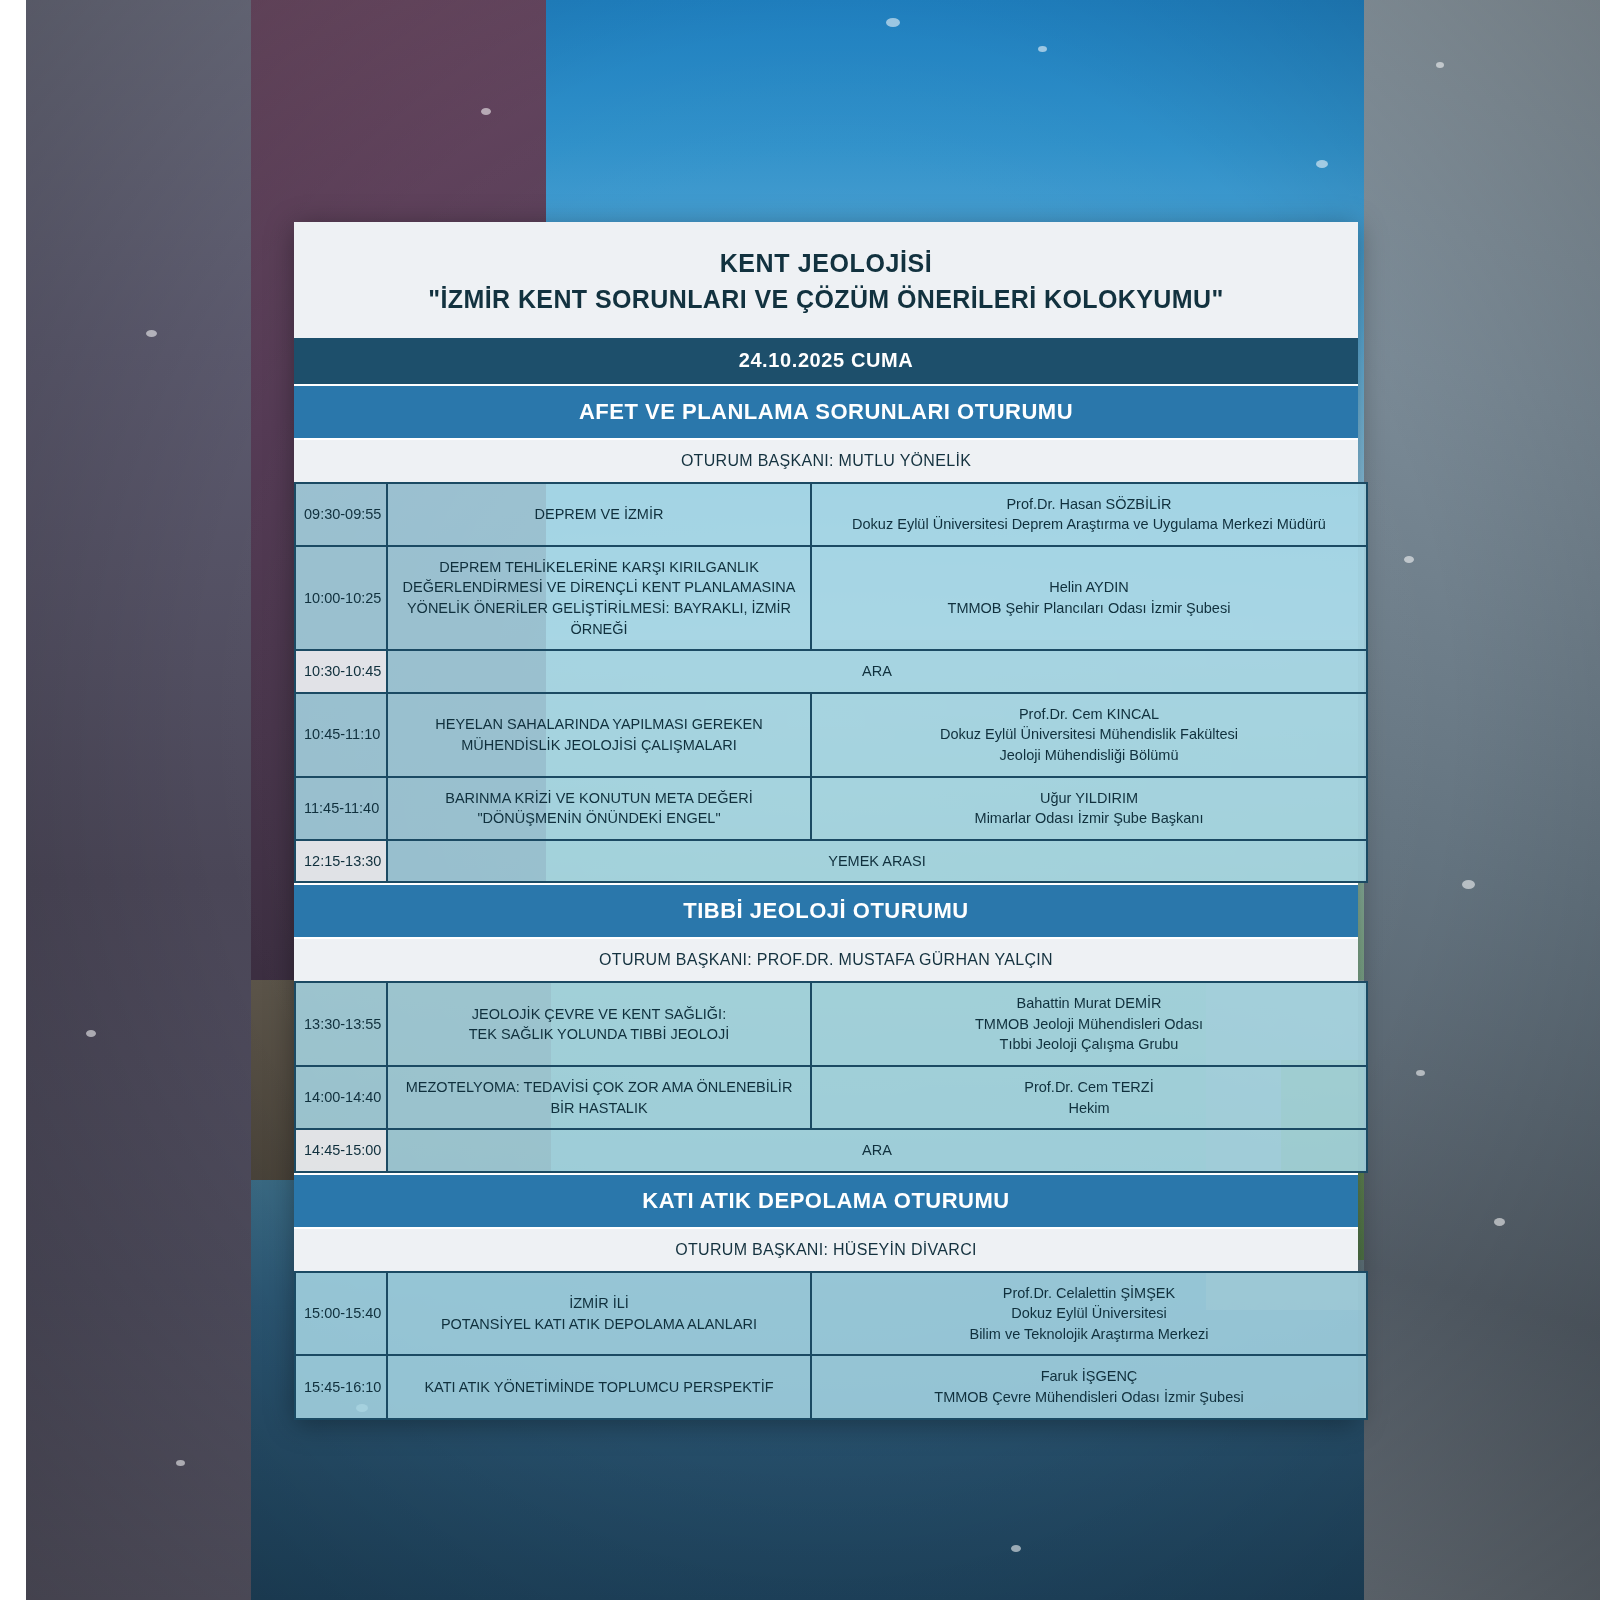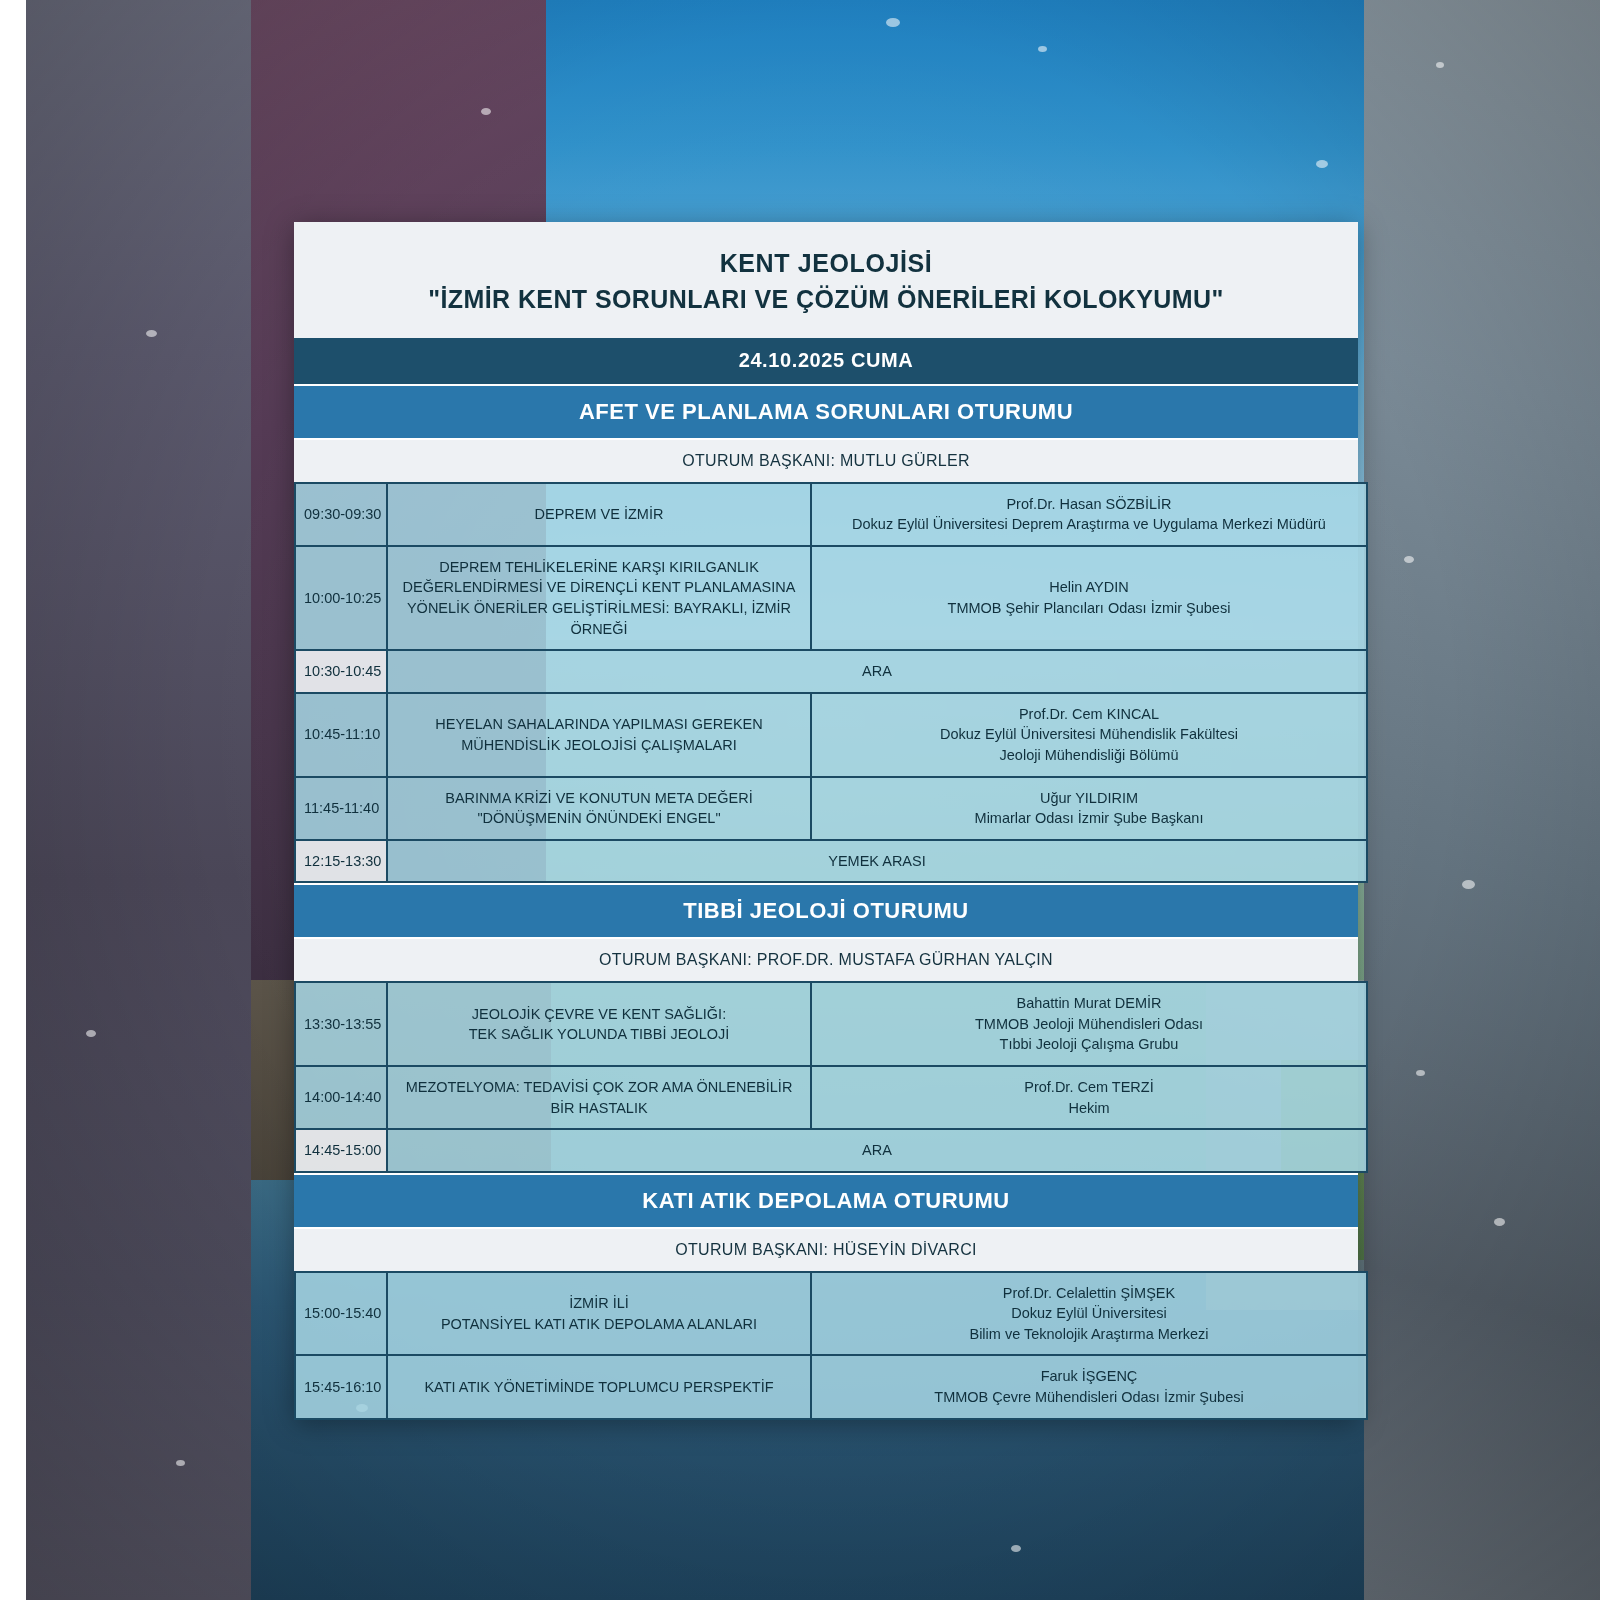--- a/index.html
+++ b/index.html
@@ -182,25 +182,25 @@
   <div class="card">
 
     <div class="title-block">
       <div class="title-line1">KENT JEOLOJİSİ</div>
       <div class="title-line2">"İZMİR KENT SORUNLARI VE ÇÖZÜM ÖNERİLERİ KOLOKYUMU"</div>
     </div>
 
     <div class="date-bar">24.10.2025 CUMA</div>
 
     <div class="session-bar">AFET VE PLANLAMA SORUNLARI OTURUMU</div>
-    <div class="chair-bar">OTURUM BAŞKANI: MUTLU GÜRLER</div>
+    <div class="chair-bar">OTURUM BAŞKANI: MUTLU YÖNELİK</div>
     <table class="program">
       <tbody>
         <tr>
-          <td class="time">09:30-09:30</td>
+          <td class="time">09:30-09:55</td>
           <td class="topic">DEPREM VE İZMİR</td>
           <td class="speaker">Prof.Dr. Hasan SÖZBİLİR<br>Dokuz Eylül Üniversitesi Deprem Araştırma ve Uygulama Merkezi Müdürü</td>
         </tr>
         <tr>
           <td class="time">10:00-10:25</td>
           <td class="topic">DEPREM TEHLİKELERİNE KARŞI KIRILGANLIK DEĞERLENDİRMESİ VE DİRENÇLİ KENT PLANLAMASINA YÖNELİK ÖNERİLER GELİŞTİRİLMESİ: BAYRAKLI, İZMİR ÖRNEĞİ</td>
           <td class="speaker">Helin AYDIN<br>TMMOB Şehir Plancıları Odası İzmir Şubesi</td>
         </tr>
         <tr class="break-row">
           <td class="time">10:30-10:45</td>

